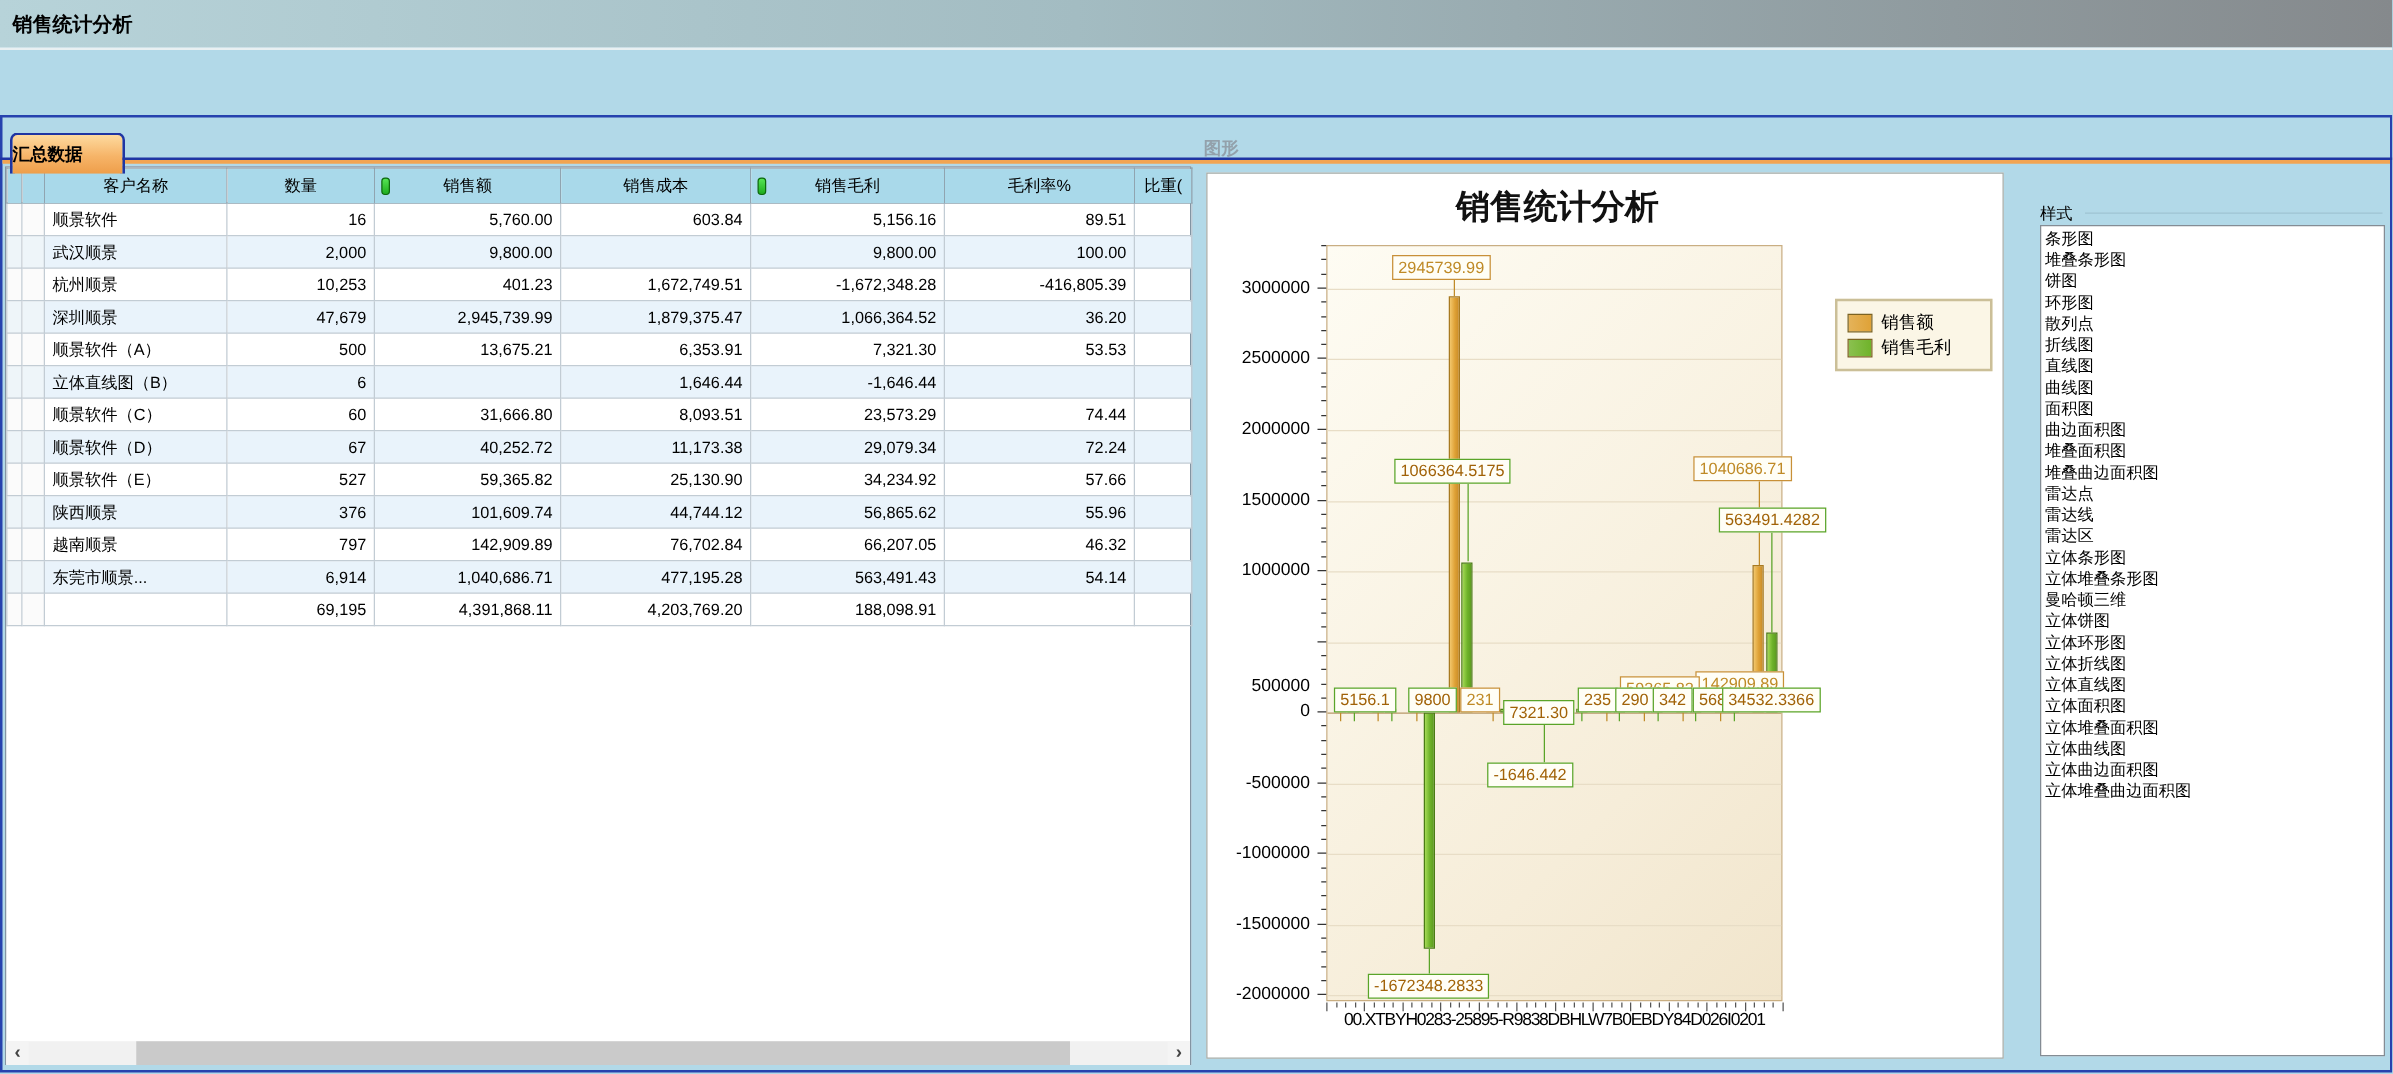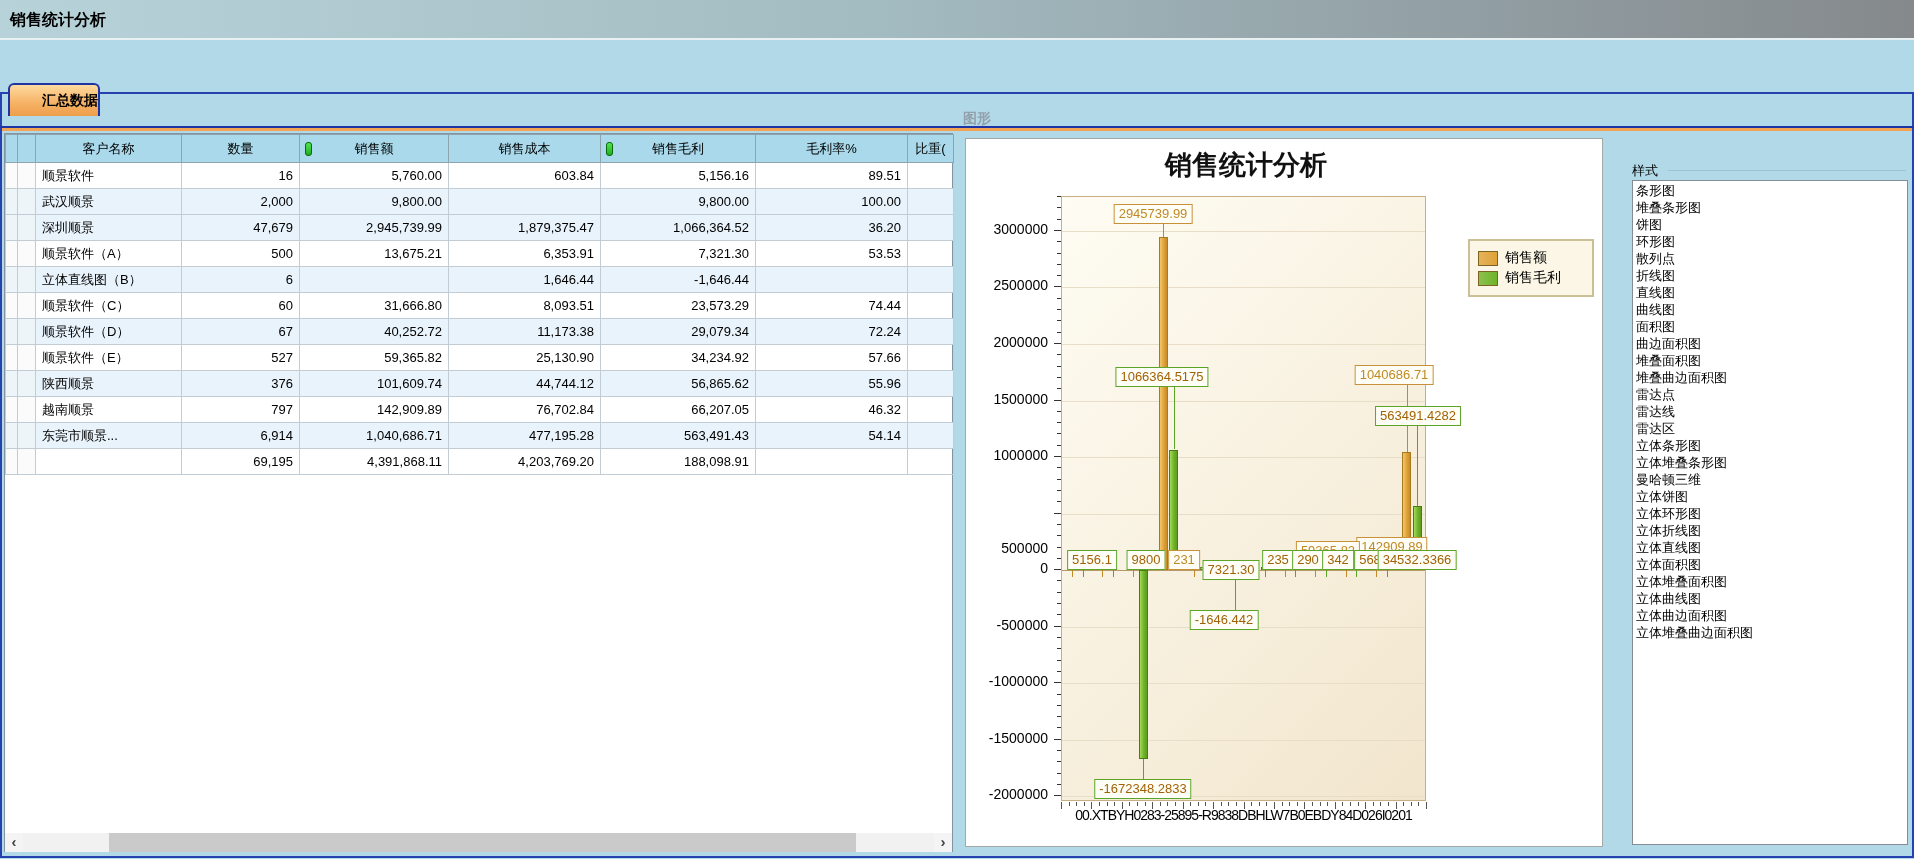--- a/index.html
+++ b/index.html
@@ -16,24 +16,24 @@
   
   .filter-row { position:absolute; left:0; top:42px; width:1914px; height:50px; background:#b2d9e8; }
   .filter-label { position:absolute; left:1222px; top:64px; font-size:14px; color:#000; }
   .filter-input { position:absolute; left:1286px; top:57px; width:302px; height:31px;
     background:#ededed; border:1px solid #9aa0a8; font-size:14px; padding:0 6px;
     font-family:"Liberation Sans", sans-serif; color:#000; }
 
   
   .frame { position:absolute; left:0; top:92px; width:1914px; height:766px;
     border:2px solid #2642ae; background:#b2d9e8; }
-  .tab { position:absolute; left:8px; top:83px; width:92px; height:33px;
+  .tab { position:absolute; left:8px; top:106px; width:92px; height:33px;
     background:linear-gradient(180deg,#fdda9f 0%,#f6b468 55%,#ee9e4a 100%);
     border:2px solid #1f35a3; border-bottom:none; border-radius:6px 6px 0 0;
-    font-size:14px; font-weight:bold; color:#000; text-align:right; line-height:30px; z-index:3; }
+    font-size:14px; font-weight:bold; color:#000; text-align:left; line-height:30px; z-index:3; }
   .tabline-blue  { position:absolute; left:0; top:126px; width:1914px; height:2px; background:#1f35a3; z-index:2; }
   .tabline-orange{ position:absolute; left:2px; top:128px; width:1910px; height:3px; background:#f2a452; z-index:2; }
 
   
   .table-panel { position:absolute; left:4px; top:133px; width:949px; height:719px;
     background:#fff; border:1px solid #8394a2; }
   table.grid { border-collapse:collapse; table-layout:fixed; width:948px; font-size:13px; color:#000; }
   table.grid th { height:28px; background:#a9d9ea; border:1px solid #90a4b0; font-weight:normal;
     text-align:center; position:relative; overflow:hidden; white-space:nowrap; }
   table.grid td { height:26px; border:1px solid #c2ccd4; border-top:1px solid #aab4bc;
@@ -150,20 +150,31 @@
           </tr>
           <tr class="alt">
             <td class="marker"></td>
             <td class="marker"></td>
             <td class="name">武汉顺景</td>
             <td class="num">2,000</td>
             <td class="num">9,800.00</td>
             <td class="num"></td>
             <td class="num">9,800.00</td>
             <td class="num">100.00</td>
+            <td class="num"></td>
+          </tr>
+          <tr>
+            <td class="marker"></td>
+            <td class="marker"></td>
+            <td class="name">杭州顺景</td>
+            <td class="num">10,253</td>
+            <td class="num">401.23</td>
+            <td class="num">1,672,749.51</td>
+            <td class="num">-1,672,348.28</td>
+            <td class="num">-416,805.39</td>
             <td class="num"></td>
           </tr>
           <tr class="alt">
             <td class="marker"></td>
             <td class="marker"></td>
             <td class="name">深圳顺景</td>
             <td class="num">47,679</td>
             <td class="num">2,945,739.99</td>
             <td class="num">1,879,375.47</td>
             <td class="num">1,066,364.52</td>

